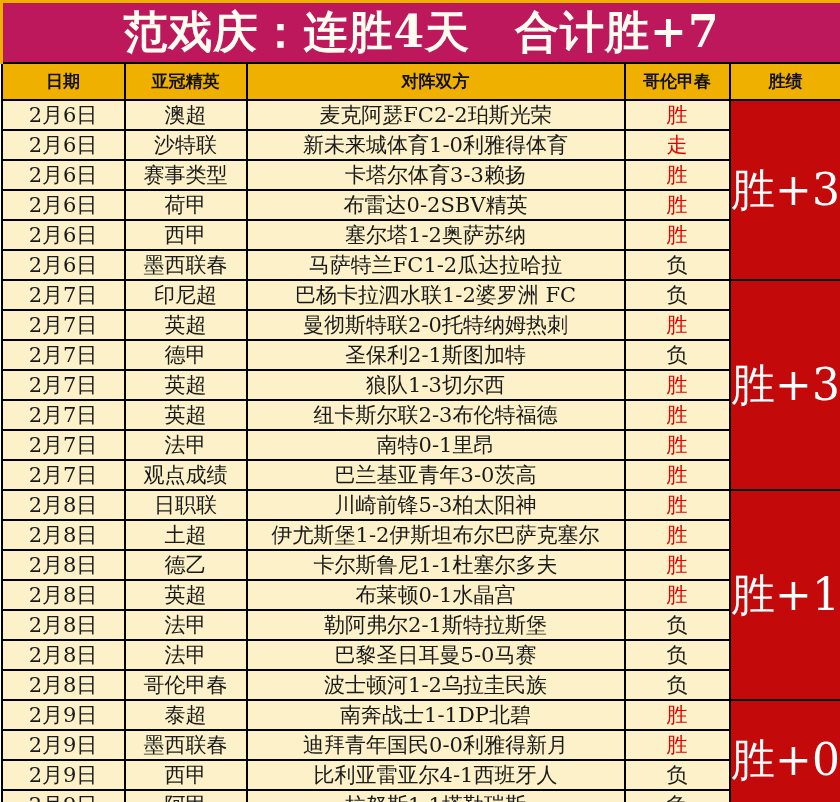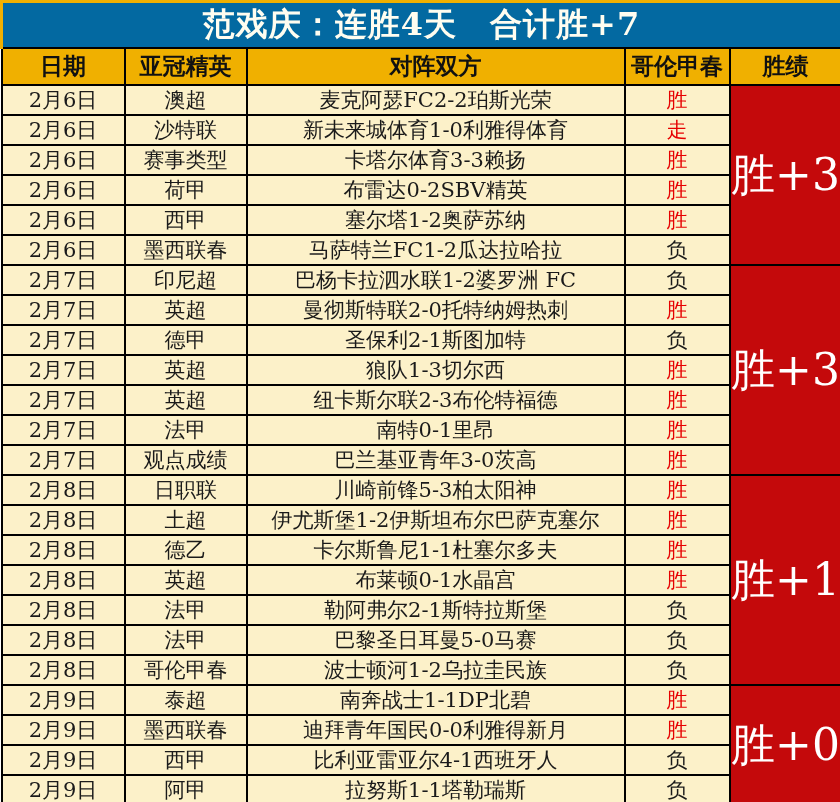--- a/index.html
+++ b/index.html
@@ -14,35 +14,35 @@
     table-layout: fixed;
   }
   td, th {
     padding: 0;
     text-align: center;
     vertical-align: middle;
     overflow: hidden;
     white-space: nowrap;
   }
   .title-cell {
-    background: #0369a1;
+    background: #be185d;
     color: #fffdf0;
-    font-size: 32px;
+    font-size: 44px;
     font-weight: bold;
     height: 41px;
     letter-spacing: 1px;
     border-top: 3px solid #f0b000;
     border-left: 3px solid #f0b000;
     border-right: 3px solid #f0b000;
     border-bottom: 2px solid #000;
   }
   .header-row th {
     background: #f0b000;
     color: #111111;
-    font-size: 23px;
+    font-size: 17px;
     font-weight: bold;
     height: 35px;
     border: 2px solid #000;
   }
   tbody td {
     background: #fcf1c9;
     border: 2px solid #000;
     font-size: 21px;
     color: #1a1a1a;
     height: 28px;

